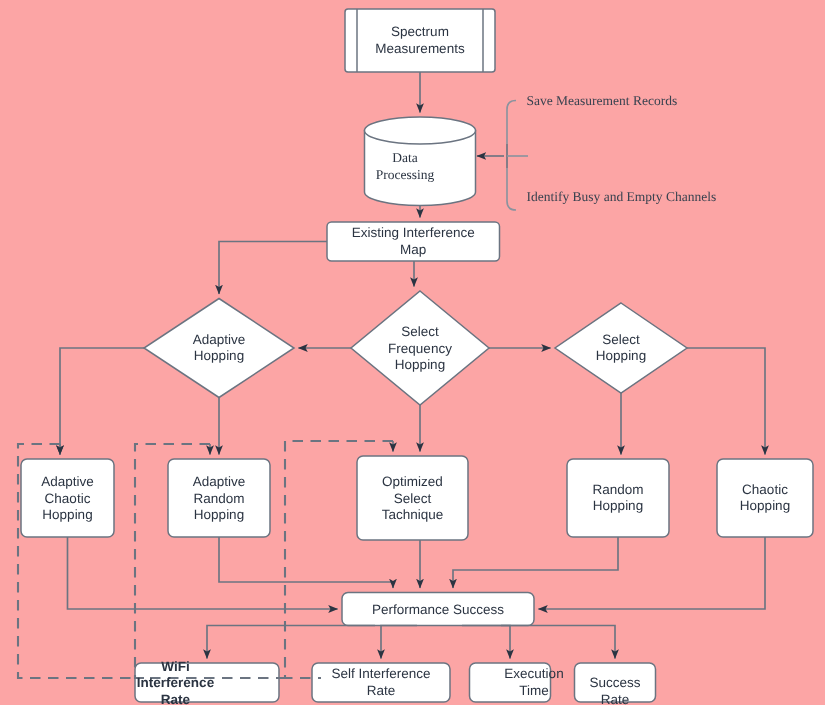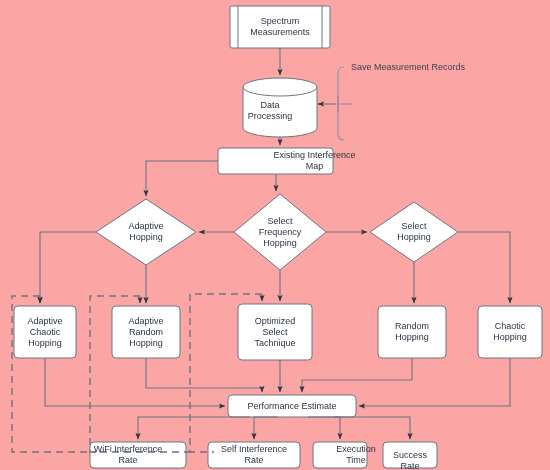--- a/index.html
+++ b/index.html
@@ -32,20 +32,21 @@
     line-height: 11px;
     pointer-events: none;
     white-space: pre-line;
   }
   .ann-label {
     position: absolute;
     color: #3a4350;
     font-size: 9px;
     line-height: 11px;
     white-space: nowrap;
+    font-family: Liberation Serif, serif;
   }
 </style>
 </head>
 <body>
 
 <div id="canvas">
 
   <svg id="svg-layer" viewBox="0 0 550 470">
     <defs>
       <marker id="arrow" markerWidth="8" markerHeight="8" refX="6.2" refY="3" orient="auto" markerUnits="userSpaceOnUse">
@@ -144,23 +145,23 @@
       <path d="M334,417 L410,417 L410,439" marker-end="url(#arrow)"></path>
 
       <path d="M40,296 L40,303" marker-end="url(#arrowd)" stroke="#6b7481"></path>
       <path d="M140,296 L140,303" marker-end="url(#arrowd)" stroke="#6b7481"></path>
       <path d="M262,294 L262,301" marker-end="url(#arrowd)" stroke="#6b7481"></path>
     </g>
   </svg>
 
   <div class="node-label" style="left:238px;top:6px;width:84px;height:42px;">Spectrum
 Measurements</div>
-  <div class="node-label" style="left:243px;top:91px;width:54px;height:40px;">Data
+  <div class="node-label" style="left:243px;top:91px;width:54px;height:40px;font-family:Liberation Serif, serif;">Data
 Processing</div>
-  <div class="node-label" style="left:218px;top:148px;width:115px;height:26px;margin-left:39px;">Existing Interference
+  <div class="node-label" style="left:218px;top:148px;width:115px;height:26px;">Existing Interference
 Map</div>
 
   <div class="node-label" style="left:110px;top:212px;width:72px;height:40px;">Adaptive
 Hopping</div>
   <div class="node-label" style="left:244px;top:211px;width:72px;height:42px;">Select
 Frequency
 Hopping</div>
   <div class="node-label" style="left:382px;top:212px;width:64px;height:40px;">Select
 Hopping</div>
 
@@ -171,26 +172,27 @@
 Random
 Hopping</div>
   <div class="node-label" style="left:238px;top:304px;width:74px;height:56px;">Optimized
 Select
 Tachnique</div>
   <div class="node-label" style="left:378px;top:306px;width:68px;height:52px;">Random
 Hopping</div>
   <div class="node-label" style="left:478px;top:306px;width:64px;height:52px;">Chaotic
 Hopping</div>
 
-  <div class="node-label" style="left:228px;top:395px;width:128px;height:22px;">Performance Estimate</div>
+  <div class="node-label" style="left:228px;top:395px;width:128px;height:22px;">Performance Success</div>
 
-  <div class="node-label" style="left:92px;top:442px;width:72px;height:26px;">WiFi Interference
+  <div class="node-label" style="left:81px;top:442px;width:72px;height:26px;font-weight:bold;">WiFi Interference
 Rate</div>
   <div class="node-label" style="left:208px;top:442px;width:92px;height:26px;">Self Interference
 Rate</div>
   <div class="node-label" style="left:313px;top:442px;width:54px;height:26px;padding-left:16px;">Execution
 Time</div>
   <div class="node-label" style="left:383px;top:442px;width:54px;height:38px;">Success
 Rate</div>
 
   <div class="ann-label" style="left:351px;top:62px;">Save Measurement Records</div>
+  <div class="ann-label" style="left:351px;top:126px;">Identify Busy and Empty Channels</div>
 
 </div>
 
 </body></html>

